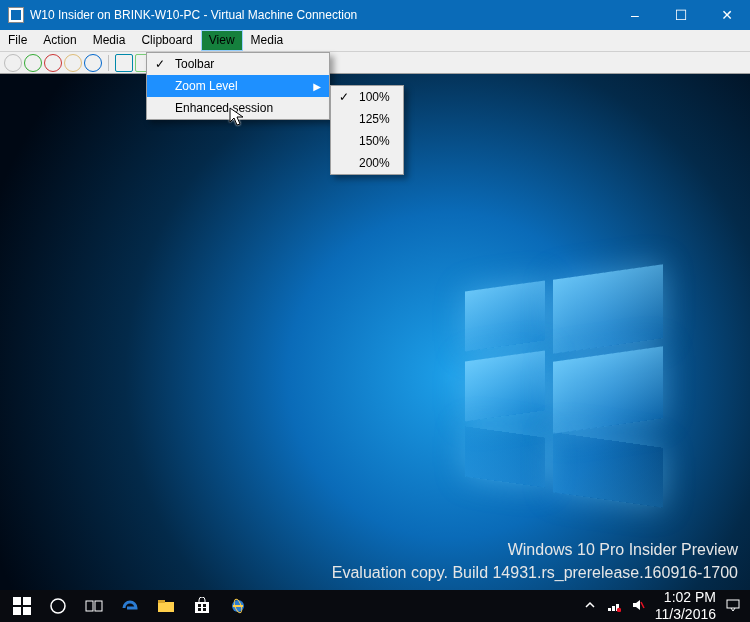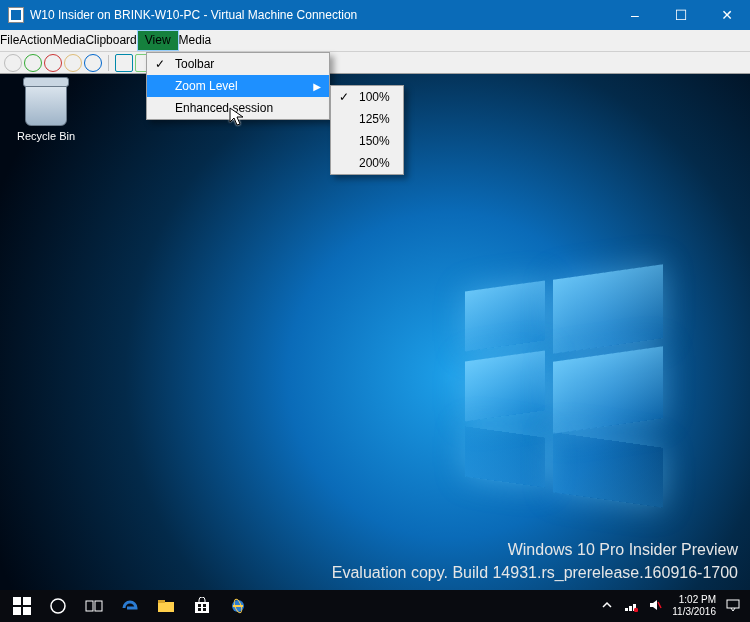--- a/index.html
+++ b/index.html
@@ -7,21 +7,21 @@
 
 
 .titlebar { height: 30px; background: #0a6bb8; display: flex; align-items: center; padding-left: 8px; color: #fff; font-size: 12px; }
 .titlebar .ico { width: 16px; height: 16px; background: #fff; border: 1px solid #888; margin-right: 6px; position: relative; }
 .titlebar .ico:before { content:""; position:absolute; left:2px; top:2px; width:10px; height:10px; background:#0a6bb8; }
 .winbtns { margin-left: auto; display: flex; height: 100%; }
 .winbtn { width: 46px; display:flex; align-items:center; justify-content:center; color:#fff; font-size:14px; }
 
 
 .menubar { height: 22px; background: #f0f0f0; border-bottom: 1px solid #d0d0d0; display:flex; font-size:12px; color:#000; }
-.menubar .mitem { padding: 3px 0; }
+.menubar .mitem { padding: 3px 8px; }
 .menubar .mitem.open { background:#15803d; border:1px solid #99d1ff; padding:2px 7px; }
 
 
 .toolbar { height: 22px; background:#f0f0f0; border-bottom:1px solid #a0a0a0; display:flex; align-items:center; padding:0 4px; gap:2px; }
 .tbtn { width:18px; height:18px; border-radius:9px; display:inline-block; border:1.5px solid; position:relative; }
 .tbtn.dim{opacity:.5;}
 .tsep { width:1px; height:16px; background:#c0c0c0; margin:0 4px; }
 
 
 .guest { position: relative; width: 750px; height: 548px; background: radial-gradient(circle at 60% 55%, #1d9fe8 0%, #0a6bb8 30%, #032a4a 60%, #000814 90%); overflow:hidden; }
@@ -47,21 +47,21 @@
 .menu .row .arr{position:absolute;right:8px;top:6px;font-size:10px;}
 .menu .row.sel{background:#1e90ff;color:#fff;}
 .menu .cursor{position:absolute;left:82px;top:54px;font-size:16px;color:#000;pointer-events:none; filter:drop-shadow(0 0 1px #fff);}
 .view-menu{left:146px;top:52px;width:184px;}
 .zoom-menu{left:330px;top:85px;width:74px;}
 
 
 .taskbar{position:absolute;left:0;right:0;bottom:0;height:32px;background:#090b10;display:flex;align-items:center;padding:0 4px;}
 .tskbtn{width:36px;height:32px;display:flex;align-items:center;justify-content:center;color:#fff;}
 .tskbtn svg{width:18px;height:18px;}
-.tray{margin-left:auto;display:flex;align-items:center;color:#fff;font-size:10px;gap:10px;padding-right:6px;}
+.tray{margin-left:auto;display:flex;align-items:center;color:#fff;font-size:14px;gap:10px;padding-right:6px;}
 .tray .clock{text-align:right;line-height:1.2;}
 .tray .ticon{width:14px;height:14px;}
 
 </style>
 </head>
 <body>
 
 <div class="titlebar">
   <span class="ico"></span>
   <span>W10 Insider on BRINK-W10-PC - Virtual Machine Connection</span>
@@ -100,24 +100,20 @@
 <div class="guest">
   <div class="winlogo">
     <div class="pane p1"></div>
       <div class="pane p2"></div>
       <div class="pane p3"></div>
       <div class="pane p4"></div>
     <div class="pane rpane r1"></div>
       <div class="pane rpane r2"></div>
   </div>
 
-  <div class="deskicon">
-    <div class="bin"></div>
-    <div>Recycle Bin</div>
-  </div>
 
 
   <div class="bottomtext">
     <div>Windows 10 Pro Insider Preview</div>
     <div>Evaluation copy. Build 14931.rs_prerelease.160916-1700</div>
   </div>
 
   <div class="taskbar">
     <div class="tskbtn">
       <svg viewBox="0 0 18 18">

